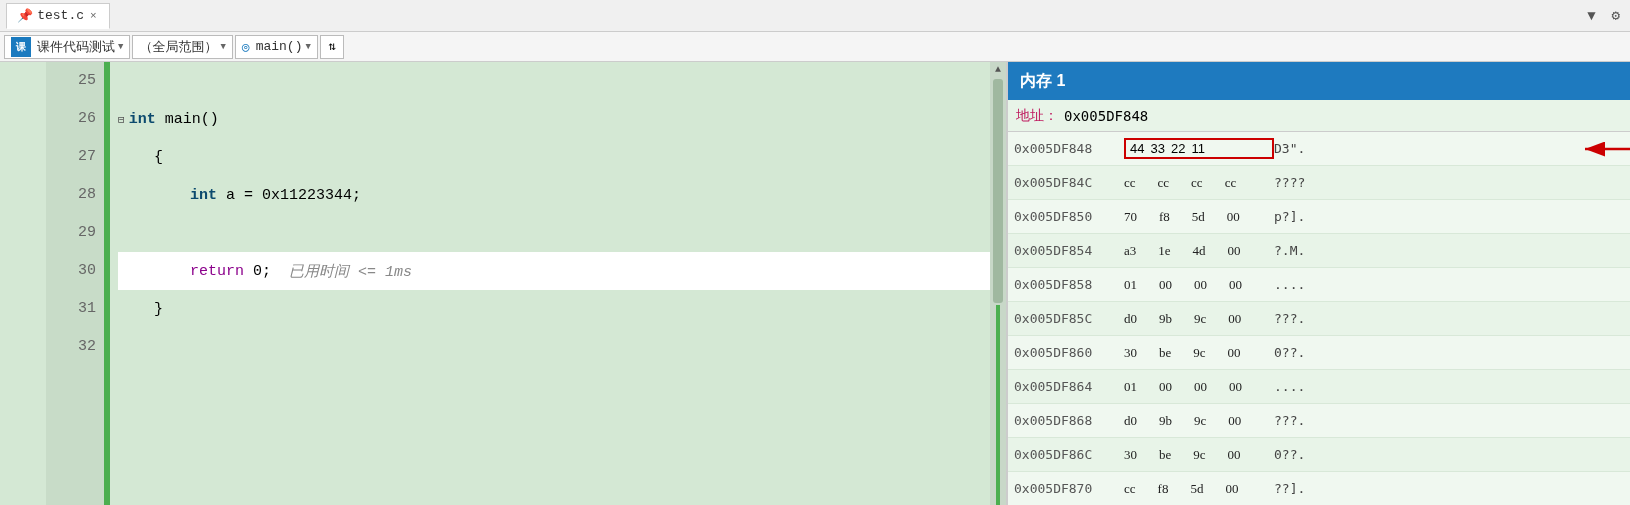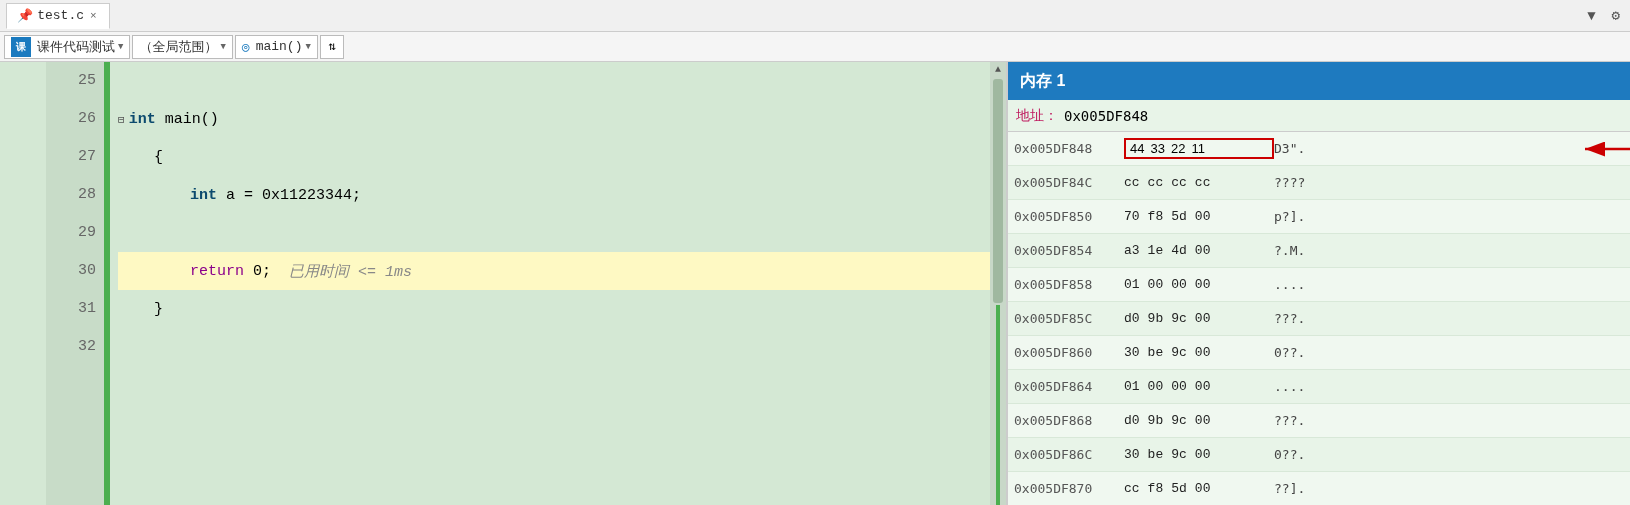--- a/index.html
+++ b/index.html
@@ -152,21 +152,21 @@
     }
     .code-line {
       display: flex;
       align-items: center;
       height: 38px;
       font-size: 15px;
       position: relative;
       white-space: pre;
     }
     .code-line.current-line {
-      background: #fef9c3;
+      background: #ffffff;
     }
     .kw-blue { color: #0c4a6e; font-weight: bold; }
     .kw-purple { color: #8b008b; }
     .code-text { color: #000; }
     .code-comment { color: #888; font-style: italic; }
     .fold-icon {
       color: #555;
       font-size: 11px;
       margin-right: 4px;
       display: inline-block;
@@ -228,24 +228,24 @@
     .memory-row:nth-child(even) {
       background: #e8f4e8;
     }
     .mem-addr {
       color: #555;
       font-size: 13px;
       font-family: 'Consolas', monospace;
     }
     .mem-bytes {
       font-size: 13px;
-      font-family: Liberation Mono, monospace;
+      font-family: Liberation Serif, serif;
       color: #222;
       display: flex;
-      gap: 8px;
+      gap: 22px;
     }
     .mem-chars {
       font-size: 13px;
       font-family: 'Consolas', monospace;
       color: #444;
     }
   </style>
 </head>
 <body>
 

